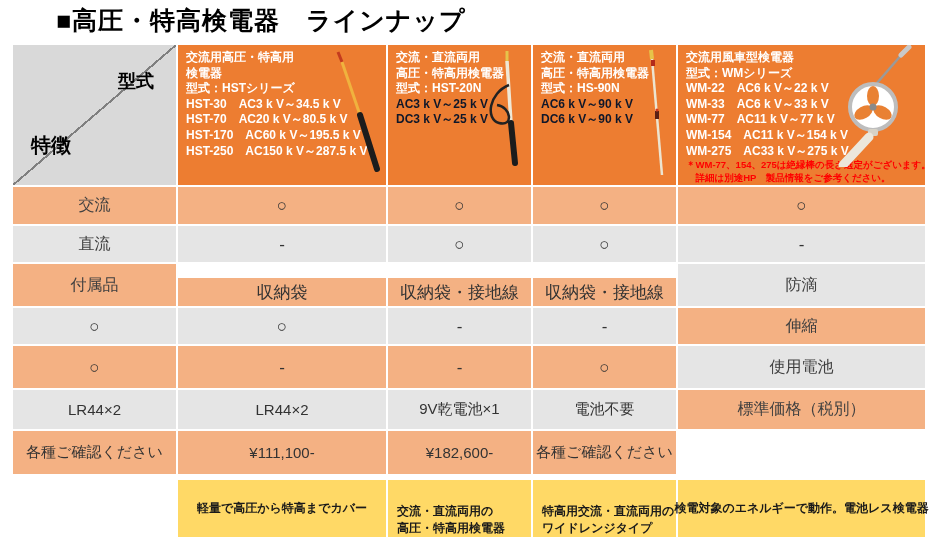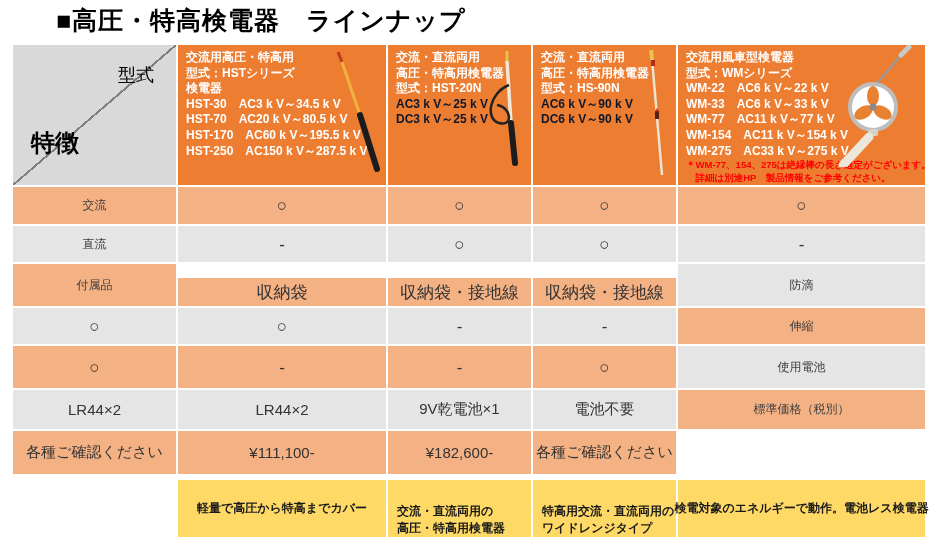--- a/index.html
+++ b/index.html
@@ -35,35 +35,35 @@
   .bg-foot{background:#FFD966;}
   
   .corner{
     background:
       linear-gradient(to bottom right,
         rgba(0,0,0,0) calc(50% - 1px), #7f7f7f calc(50% - 1px),
         #7f7f7f calc(50% + 1px), rgba(0,0,0,0) calc(50% + 1px)),
       #D9D9D9;
     position:relative;
   }
-  .corner .model{position:absolute;top:18px;right:22px;font-size:18px;font-weight:normal;color:#000;}
-  .corner .feature{position:absolute;bottom:26px;left:18px;font-size:24px;font-weight:bold;color:#000;}
+  .corner .model{position:absolute;top:24px;right:22px;font-size:18px;font-weight:bold;color:#000;}
+  .corner .feature{position:absolute;bottom:26px;left:18px;font-size:20px;font-weight:bold;color:#000;}
   
   .phead{
     position:relative;color:#fff;font-weight:bold;
     padding:5px 6px 4px 8px;font-size:12px;line-height:1.3;overflow:hidden;
   }
   .phead .ln{white-space:nowrap;}
   .spec-dark{color:#0f172a;}
   .note-ln{color:#FF0000;font-size:9.5px;line-height:1.35;white-space:nowrap;}
   .prod-img{position:absolute;pointer-events:none;}
   
   .rlabel{
     display:flex;align-items:center;justify-content:center;
-    font-size:12px;color:#404040;
+    font-size:16px;color:#404040;
   }
   .vcell{
     display:flex;align-items:center;justify-content:center;
     font-size:15px;color:#333;
   }
   .vcell.big{font-size:17px;margin-top:14px;}
   .circle-mark{font-size:17px;line-height:1;}
   
   .fcell{
     display:flex;flex-direction:column;justify-content:center;
@@ -80,22 +80,22 @@
 
 <div class="main-table">
 
   <div class="cell corner">
     <span class="model">型式</span>
     <span class="feature">特徴</span>
   </div>
 
   <div class="cell bg-head phead">
     <div class="ln">交流用高圧・特高用</div>
+    <div class="ln">検電器</div>
     <div class="ln">型式：HSTシリーズ</div>
-    <div class="ln">検電器</div>
     <div class="ln">HST-30　AC3 k V～34.5 k V</div>
     <div class="ln">HST-70　AC20 k V～80.5 k V</div>
     <div class="ln">HST-170　AC60 k V～195.5 k V</div>
     <div class="ln">HST-250　AC150 k V～287.5 k V</div>
     <svg class="prod-img" style="right:2px;top:2px;" width="62" height="134" viewBox="0 0 62 134">
       <line x1="16" y1="5" x2="20" y2="15" stroke="#c43b1e" stroke-width="3"></line>
       <line x1="20" y1="15" x2="38" y2="68" stroke="#f0b23e" stroke-width="3"></line>
       <line x1="38" y1="68" x2="55" y2="122" stroke="#1c1c1c" stroke-width="6" stroke-linecap="round"></line>
     </svg>
   </div>

